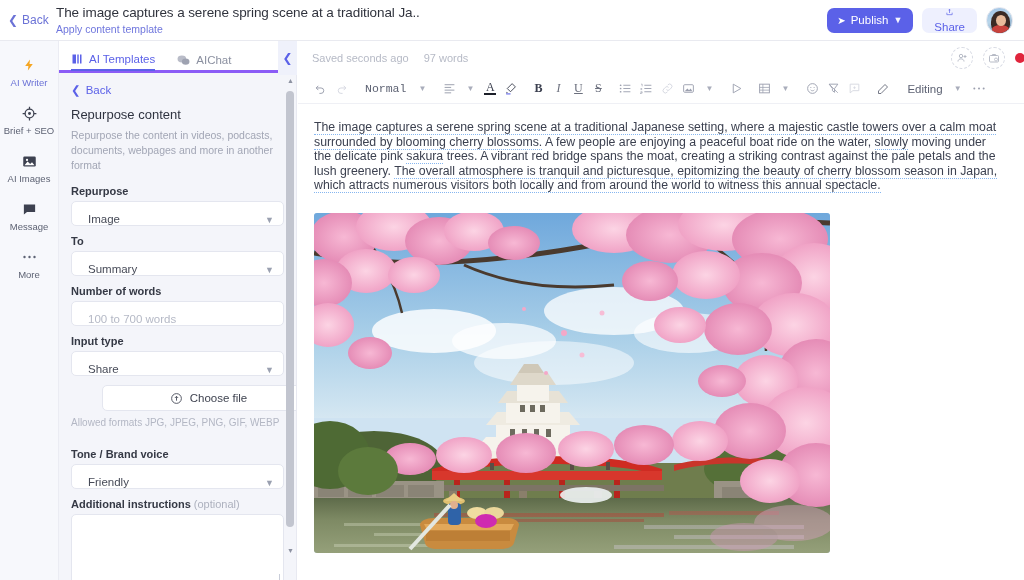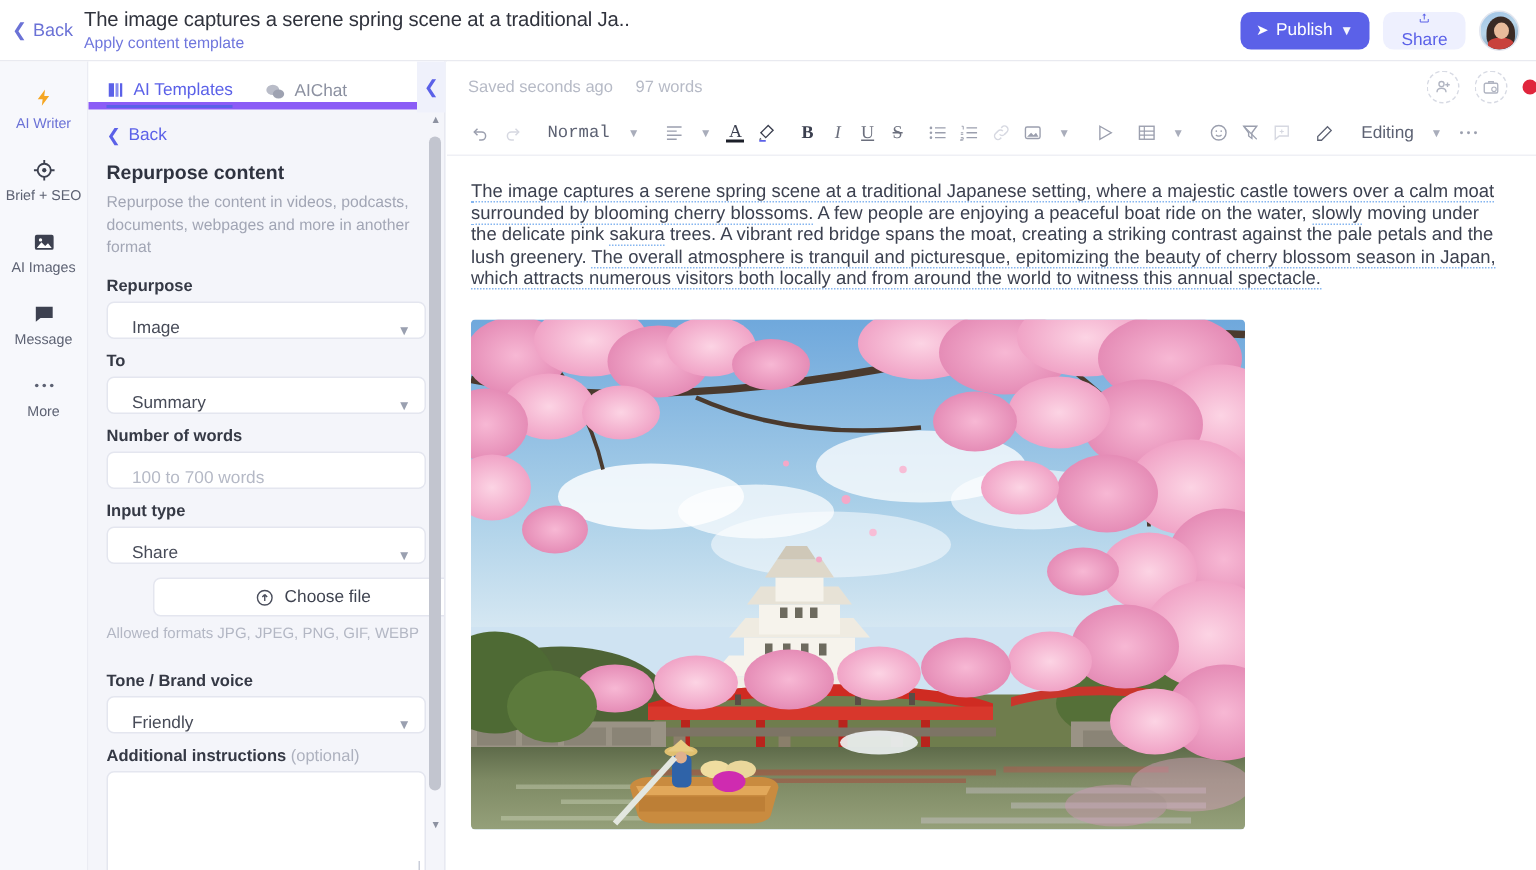--- a/index.html
+++ b/index.html
@@ -77,34 +77,34 @@
   .rail-item .lb{ font-size:9.5px; line-height:11px; }
   .rail-item.active .lb{ color:#6b72d6; }
   .rail-item.active .ic svg{ fill:#f5a623; }
 
   
   .panel{
     position:absolute; left:59px; top:41px; width:238px; height:539px;
     background:#f4f5fa; border-right:1px solid #e8e9f1;
   }
   .panel-tabs{
-    height:32px; background:#fff; display:flex; align-items:flex-start;
-    padding-left:12px; gap:22px; border-bottom:5px solid #8b5cf6; position:relative;
+    height:32px; background:#fff; display:flex; align-items:center;
+    padding-left:12px; gap:22px; border-bottom:3px solid #8b5cf6; position:relative;
   }
   .ptab{
     display:flex; align-items:center; gap:6px; height:31px; cursor:pointer;
     font-size:11.5px; color:#8b90a0; padding-top:9px;
   }
   .ptab.active{ color:#5b61e8; border-bottom:2px solid #5b61e8; }
   .panel-body{ padding:10px 12px 0 12px; height:507px; overflow:hidden; position:relative; }
   .panel-back{
     display:flex; align-items:center; gap:5px; color:#5b61e8;
     font-size:11.5px; margin-bottom:10px; cursor:pointer;
   }
-  .panel-title{ font-size:13px; font-weight:bold; color:#2f3340; margin-bottom:6px; }
+  .panel-title{ font-size:13px; font-weight:normal; color:#2f3340; margin-bottom:6px; }
   .panel-desc{ font-size:10.5px; color:#a2a6b5; line-height:15px; margin-bottom:12px; }
   .fld{ margin-bottom:9px; }
   .fld-label{ font-size:11px; color:#353945; font-weight:bold; margin-bottom:4px; display:block; }
   .fld-label .opt{ color:#adb1be; font-weight:normal; }
   .select, .textinput{
     width:100%; height:25px; background:#fff; border:1px solid #e4e6ef;
     border-radius:5px; display:flex; align-items:flex-end; padding:0 16px;
     font-size:11.5px; color:#474b58; cursor:pointer; position:relative;
   }
   .select .cv{ position:absolute; right:9px; color:#9aa0b0; font-size:9px; }

